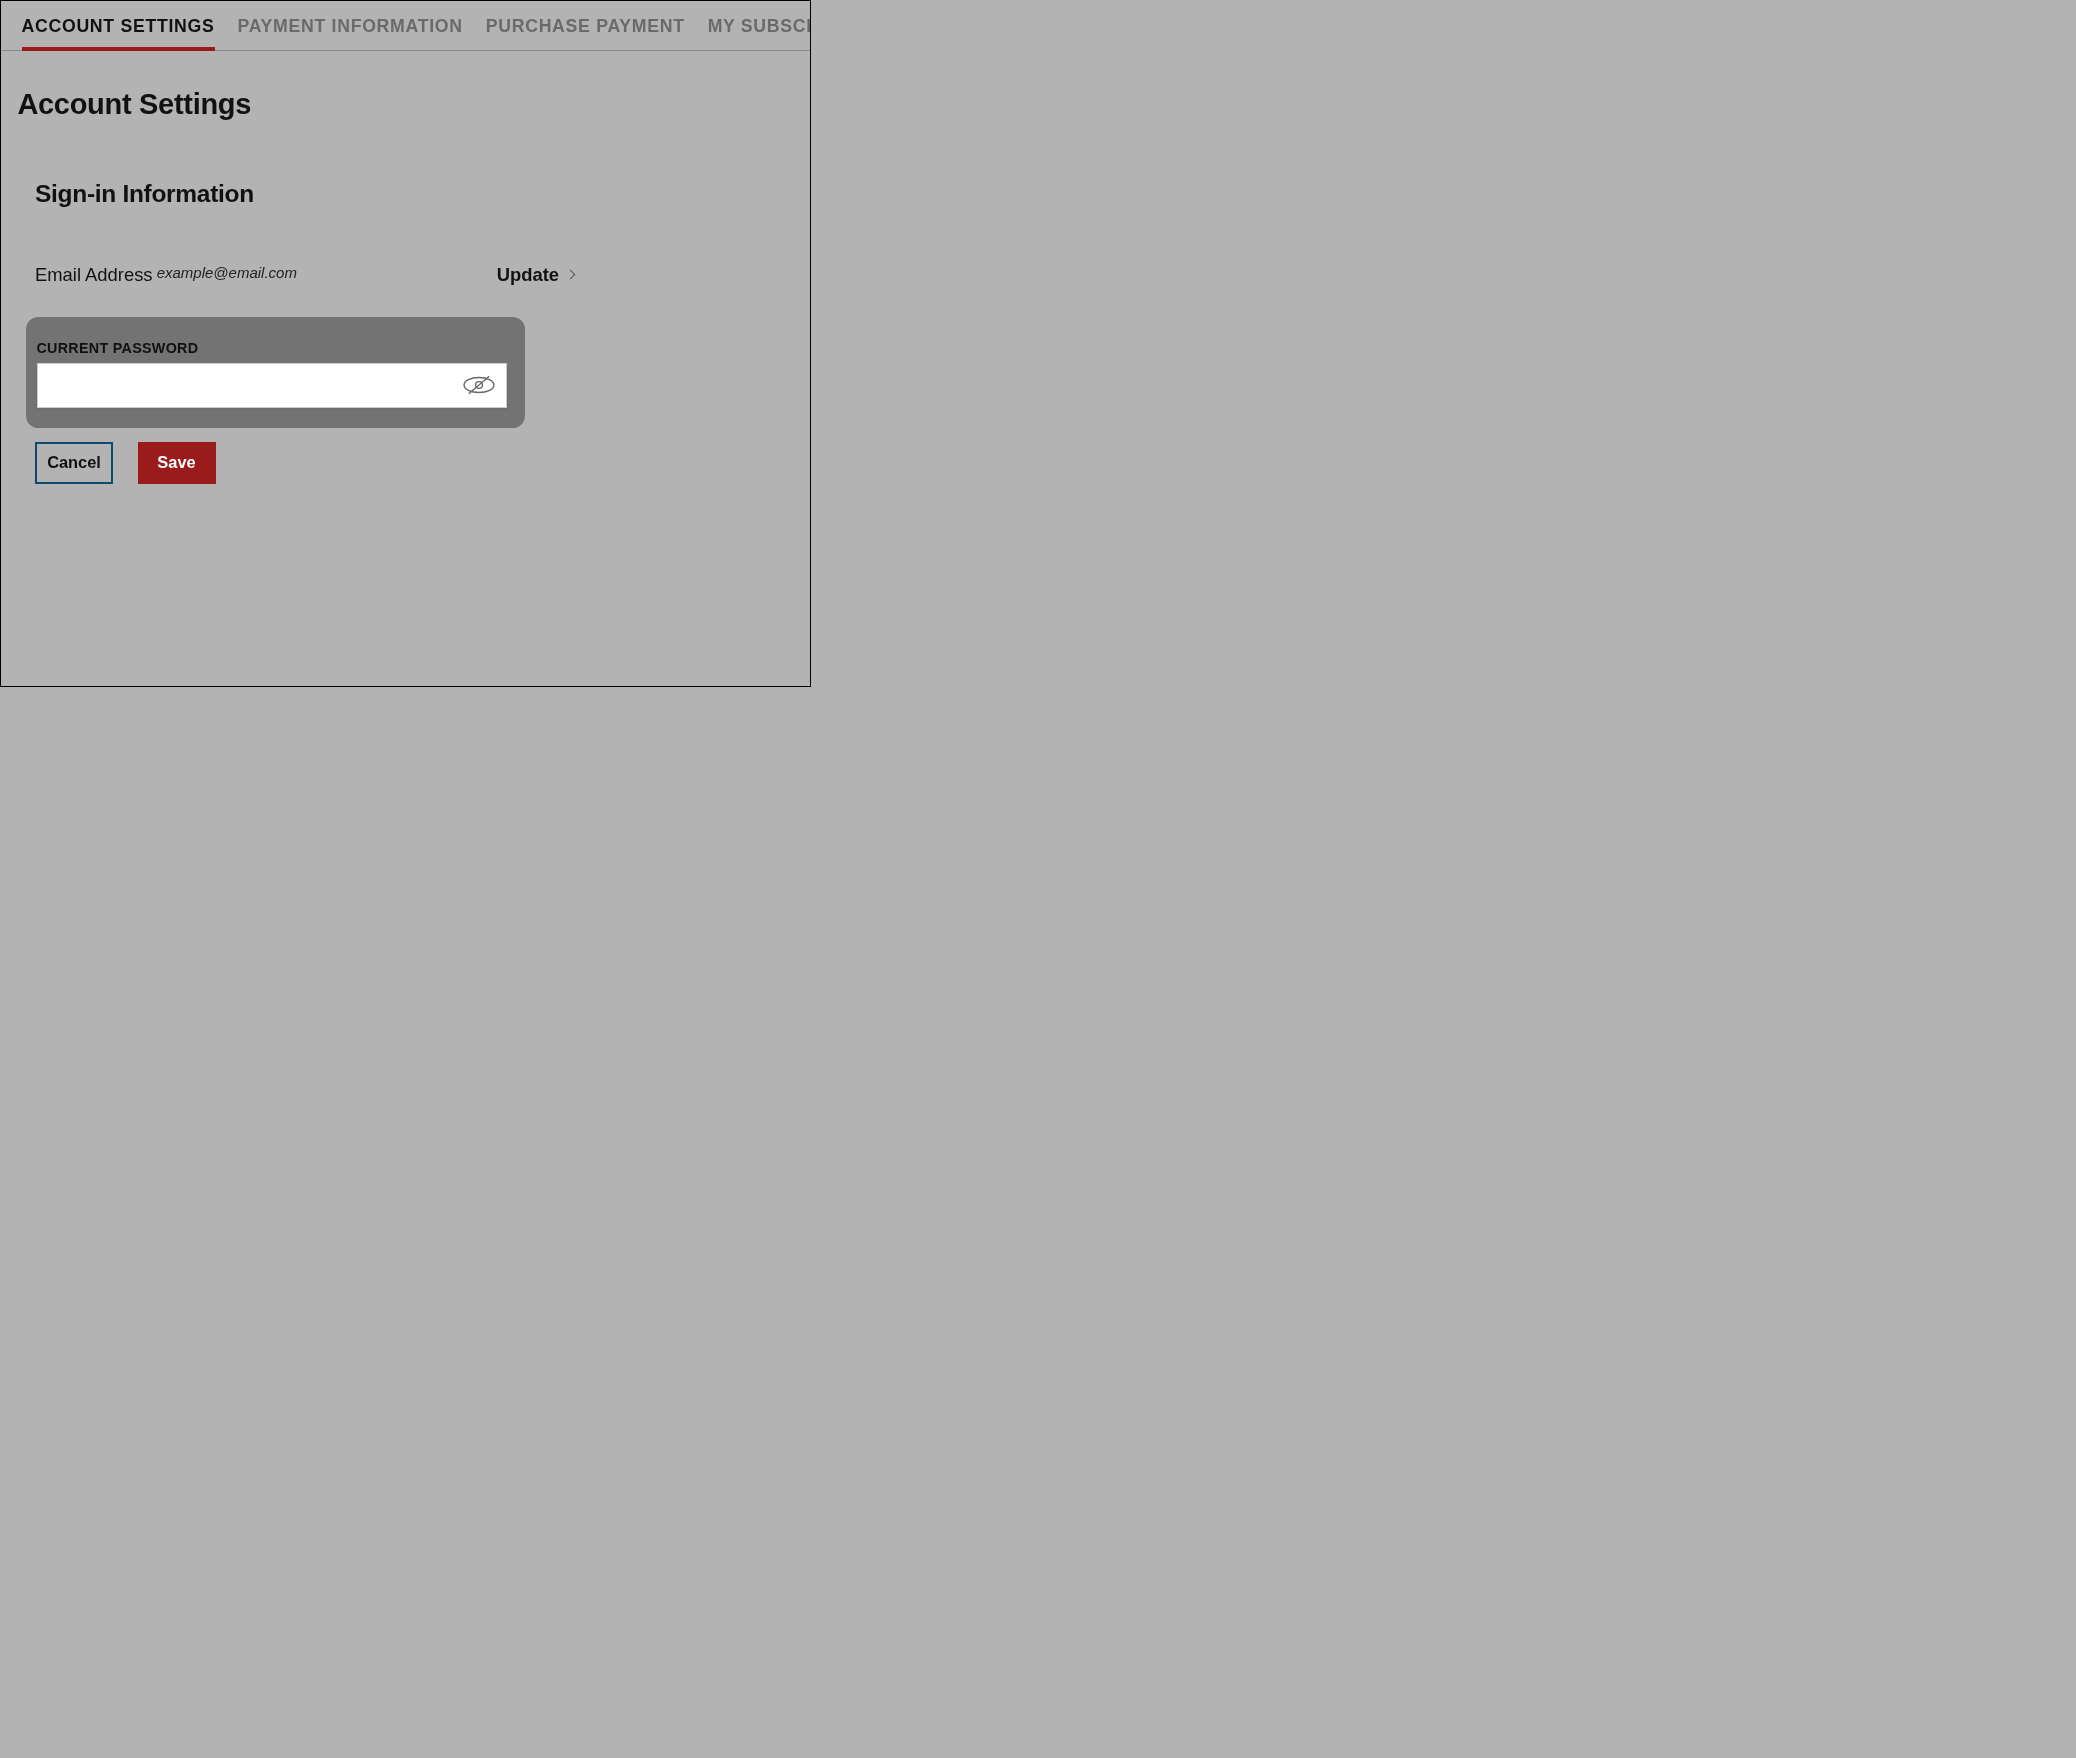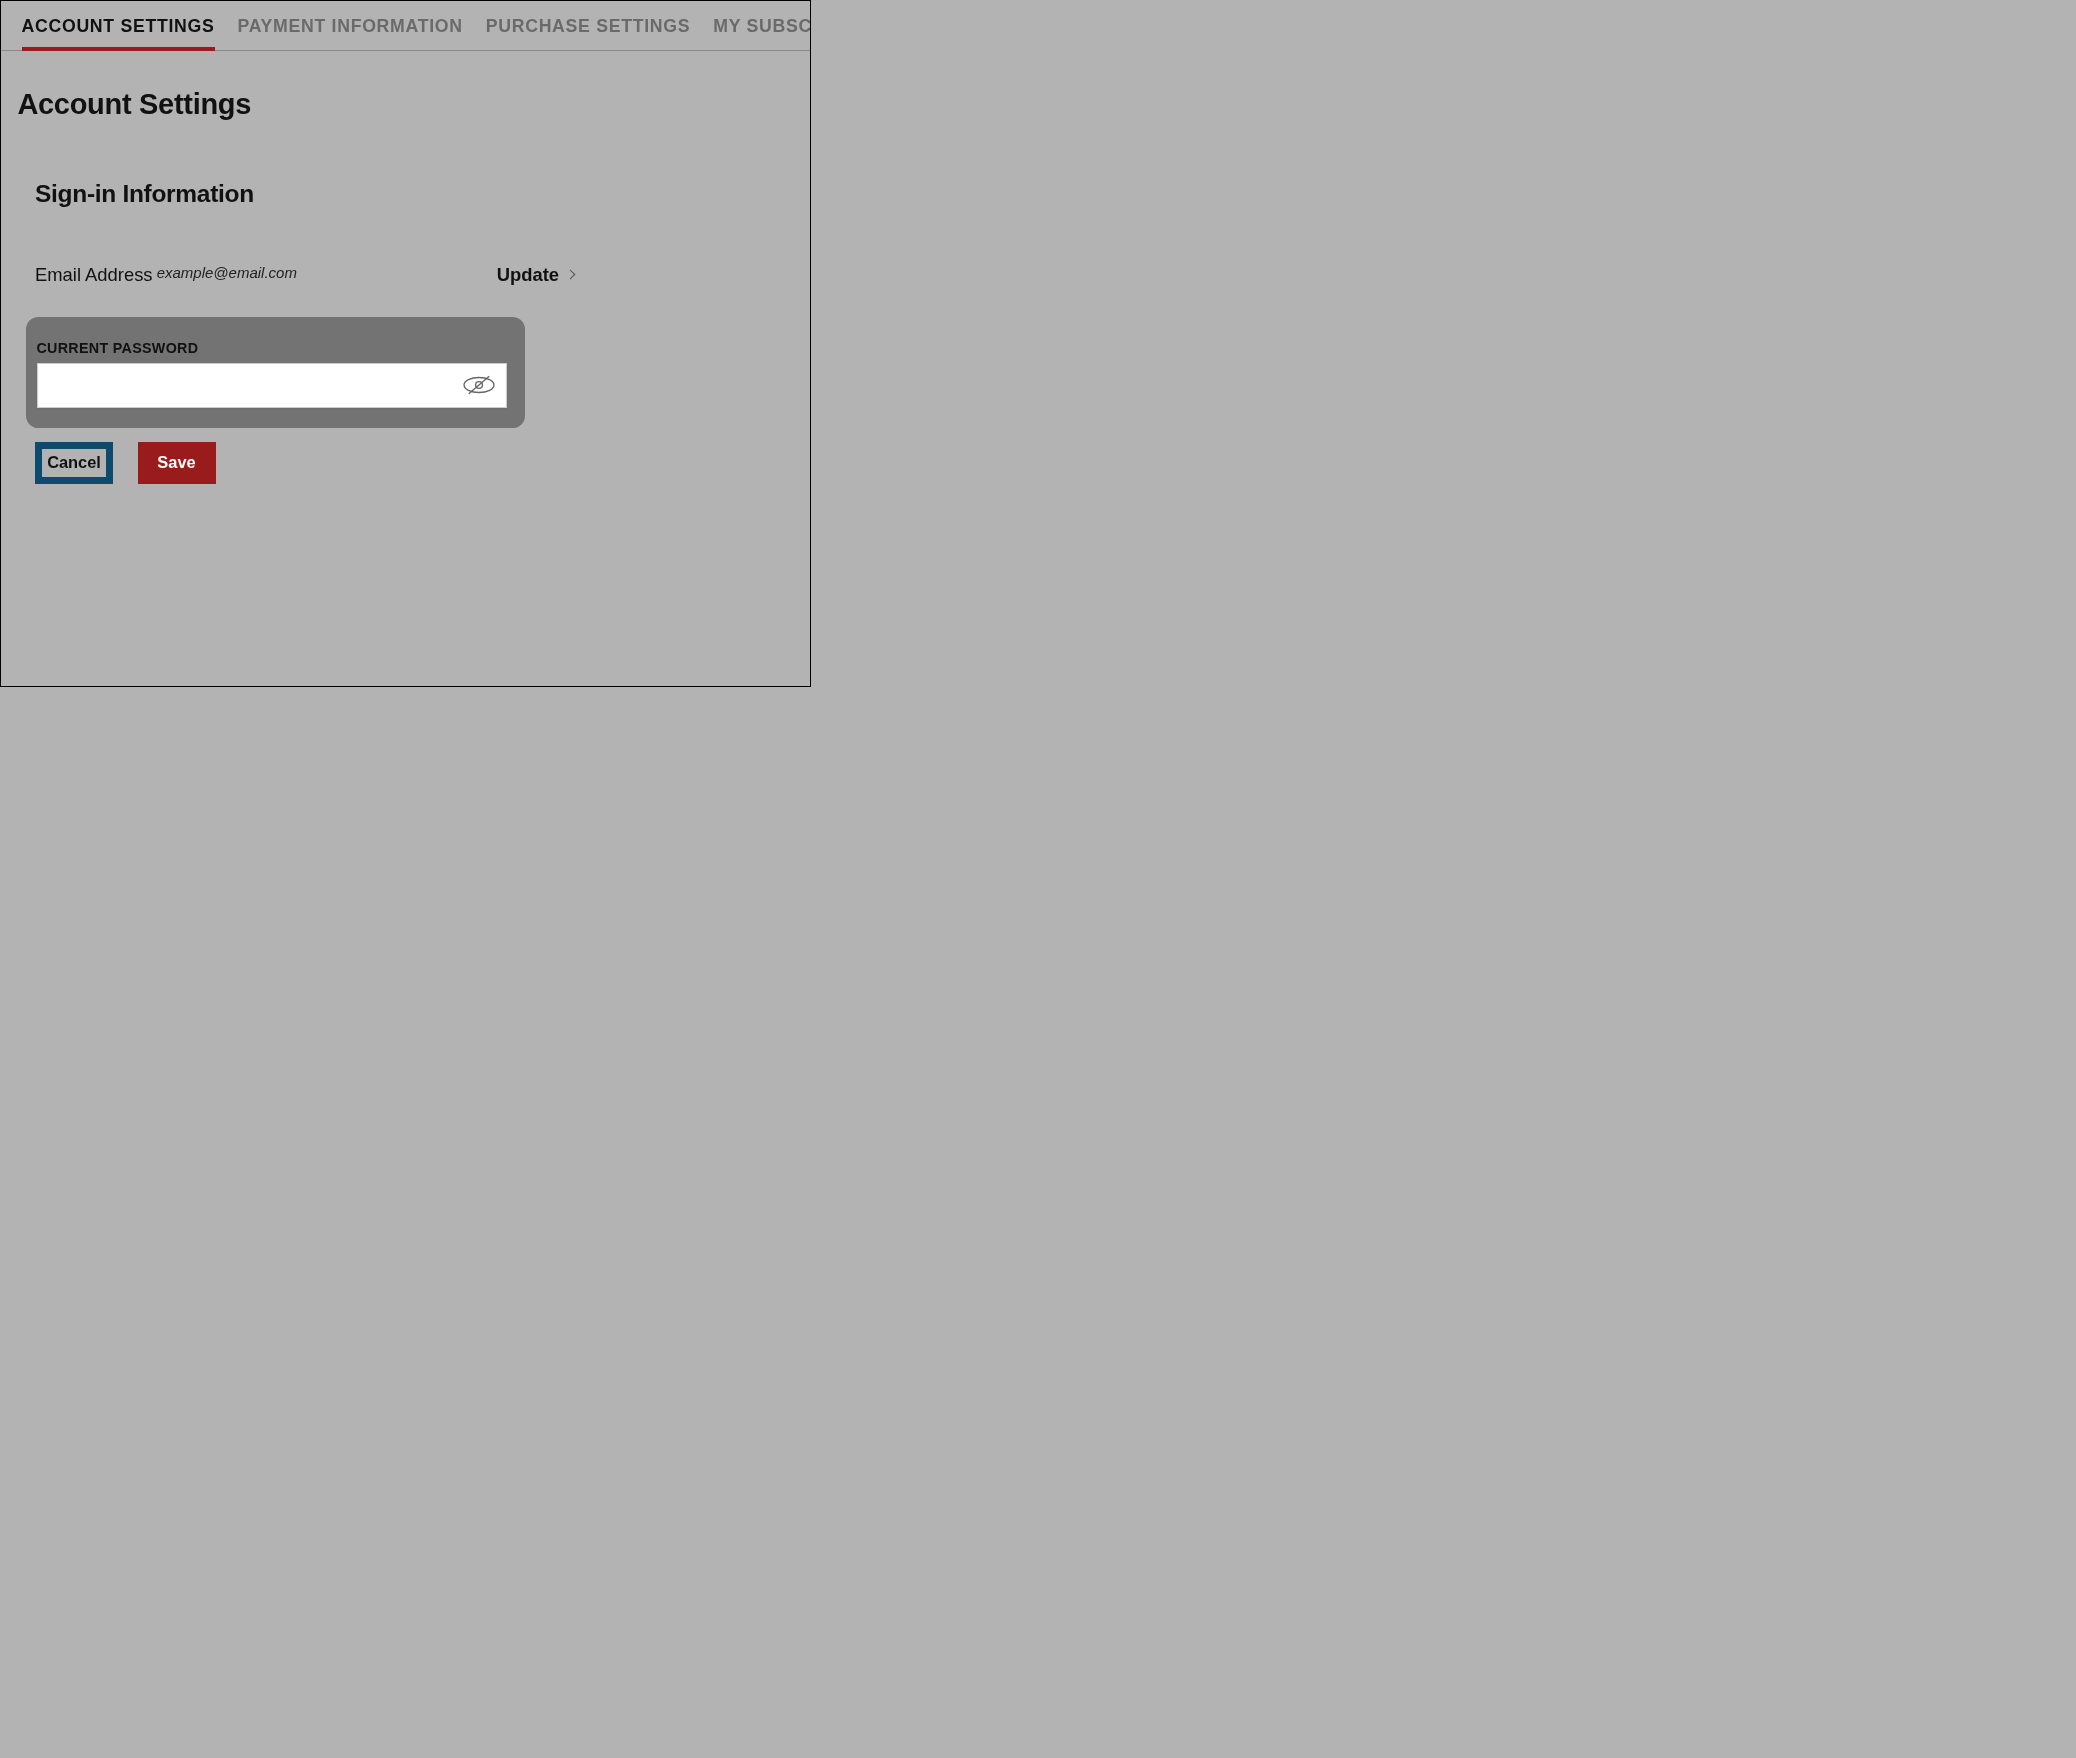--- a/index.html
+++ b/index.html
@@ -150,38 +150,38 @@
       font-size: 16.4px;
       font-weight: 600;
       cursor: pointer;
       border: none;
       display: flex;
       align-items: center;
       justify-content: center;
     }
     .btn-cancel {
       background: transparent;
-      border: 7px solid #0c4a6e;
+      border: 2px solid #0c4a6e;
       color: #111;
       width: 78px;
     }
     .btn-save {
       background: #9a1b1b;
       color: #fff;
       width: 78px;
       text-align: center;
     }
   </style>
 </head>
 <body>
 
 <div class="tabs">
   <div class="tab active">ACCOUNT SETTINGS</div>
   <div class="tab">PAYMENT INFORMATION</div>
-  <div class="tab">PURCHASE SETTINGS</div>
+  <div class="tab">PURCHASE PAYMENT</div>
   <div class="tab">MY SUBSCRIPTIONS</div>
 </div>
 
 <h1 class="page-title">Account Settings</h1>
 
 <h2 class="section-title">Sign-in Information</h2>
 
 <div class="email-row">
   <div class="email-block">
     <span class="email-label">Email Address</span>

